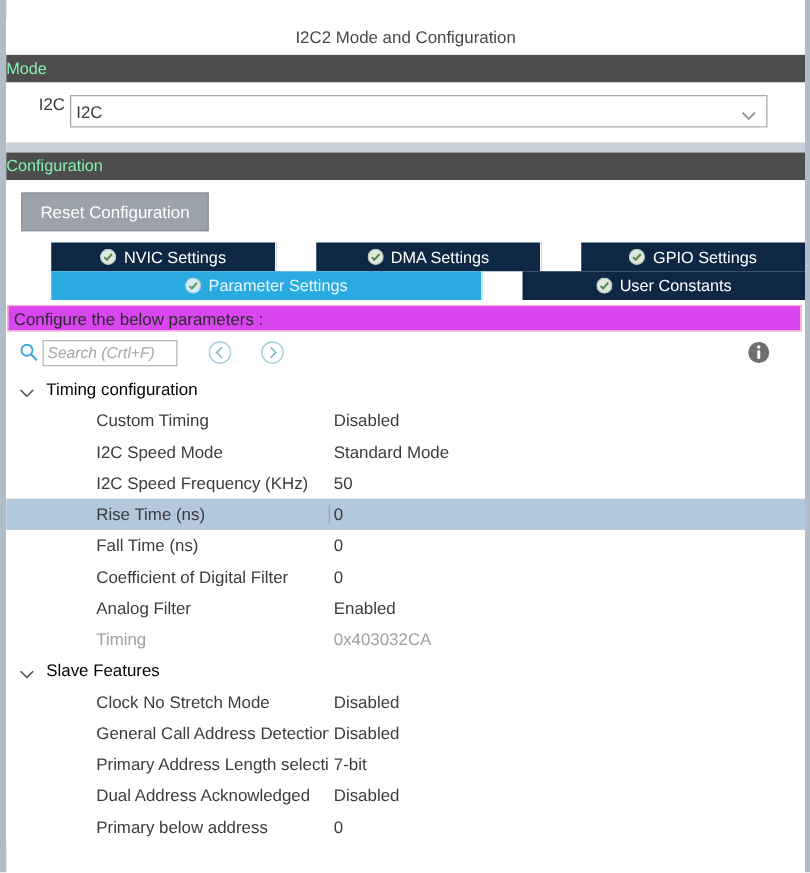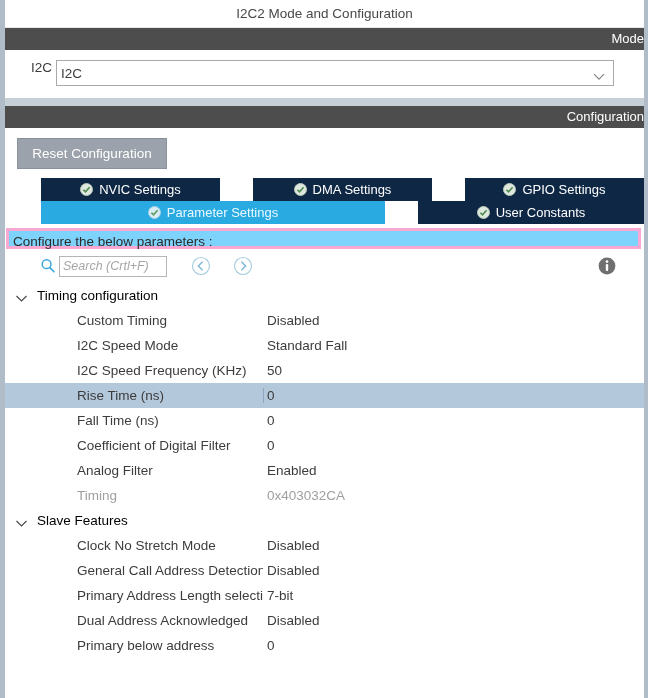--- a/index.html
+++ b/index.html
@@ -35,21 +35,21 @@
   }
   .right-rail {
     position: absolute;
     right: 0; top: 0;
     width: 4px;
     height: 698px;
     background: #b0bcc8;
   }
   .content {
     position: absolute;
-    left: 5px; top: 0;
+    left: 5px; top: 16px;
     width: 639px;
     height: 655px;
     background: #ffffff;
   }
 
   
   .panel-title {
     height: 28px;
     line-height: 28px;
     text-align: center;
@@ -58,22 +58,22 @@
     background: #ffffff;
     border-bottom: 1px solid #e8e8e8;
     box-sizing: border-box;
   }
 
   
   .section-bar {
     height: 22px;
     line-height: 22px;
     background: #4d4d4d;
-    color: #ffffff;
-    text-align: right;
+    color: #86efac;
+    text-align: left;
     font-size: 13px;
   }
 
   
   .mode-block {
     background: #ffffff;
     padding: 10px 0 12px 0;
     display: flex;
   }
   .mode-label {
@@ -164,36 +164,35 @@
     width: 13px; height: 13px;
     flex: 0 0 13px;
     display: inline-block;
   }
 
   
   .configure-note {
     margin: 4px 3px 0 1px;
     height: 21px;
     line-height: 21px;
-    border: 3px solid #f9a8d4;
-    background: #7dd3fc;
+    border: 1px solid #f9a8d4;
+    background: #d946ef;
     padding-left: 4px;
     font-size: 13.5px;
     color: #2b2b2b;
     box-sizing: border-box;
   }
 
   
   .search-row {
     height: 34px;
     display: flex;
     align-items: center;
     padding-left: 10px;
     position: relative;
-    margin-left: 25px;
   }
   .search-icon { width: 16px; height: 16px; flex: 0 0 16px; }
   .search-input {
     width: 108px;
     height: 21px;
     border: 1px solid #b5b5b5;
     background: #ffffff;
     font-family: "Liberation Sans", sans-serif;
     font-size: 12.5px;
     font-style: italic;
@@ -394,21 +393,21 @@
           </span>
           <span>Timing configuration</span>
         </div>
 
         <div class="param-row">
           <span class="param-name">Custom Timing</span>
           <span class="param-value">Disabled</span>
         </div>
         <div class="param-row">
           <span class="param-name">I2C Speed Mode</span>
-          <span class="param-value">Standard Fall</span>
+          <span class="param-value">Standard Mode</span>
         </div>
         <div class="param-row">
           <span class="param-name">I2C Speed Frequency (KHz)</span>
           <span class="param-value">50</span>
         </div>
         <div class="param-row selected">
           <span class="param-name">Rise Time (ns)</span>
           <span class="param-value">0</span>
         </div>
         <div class="param-row">

